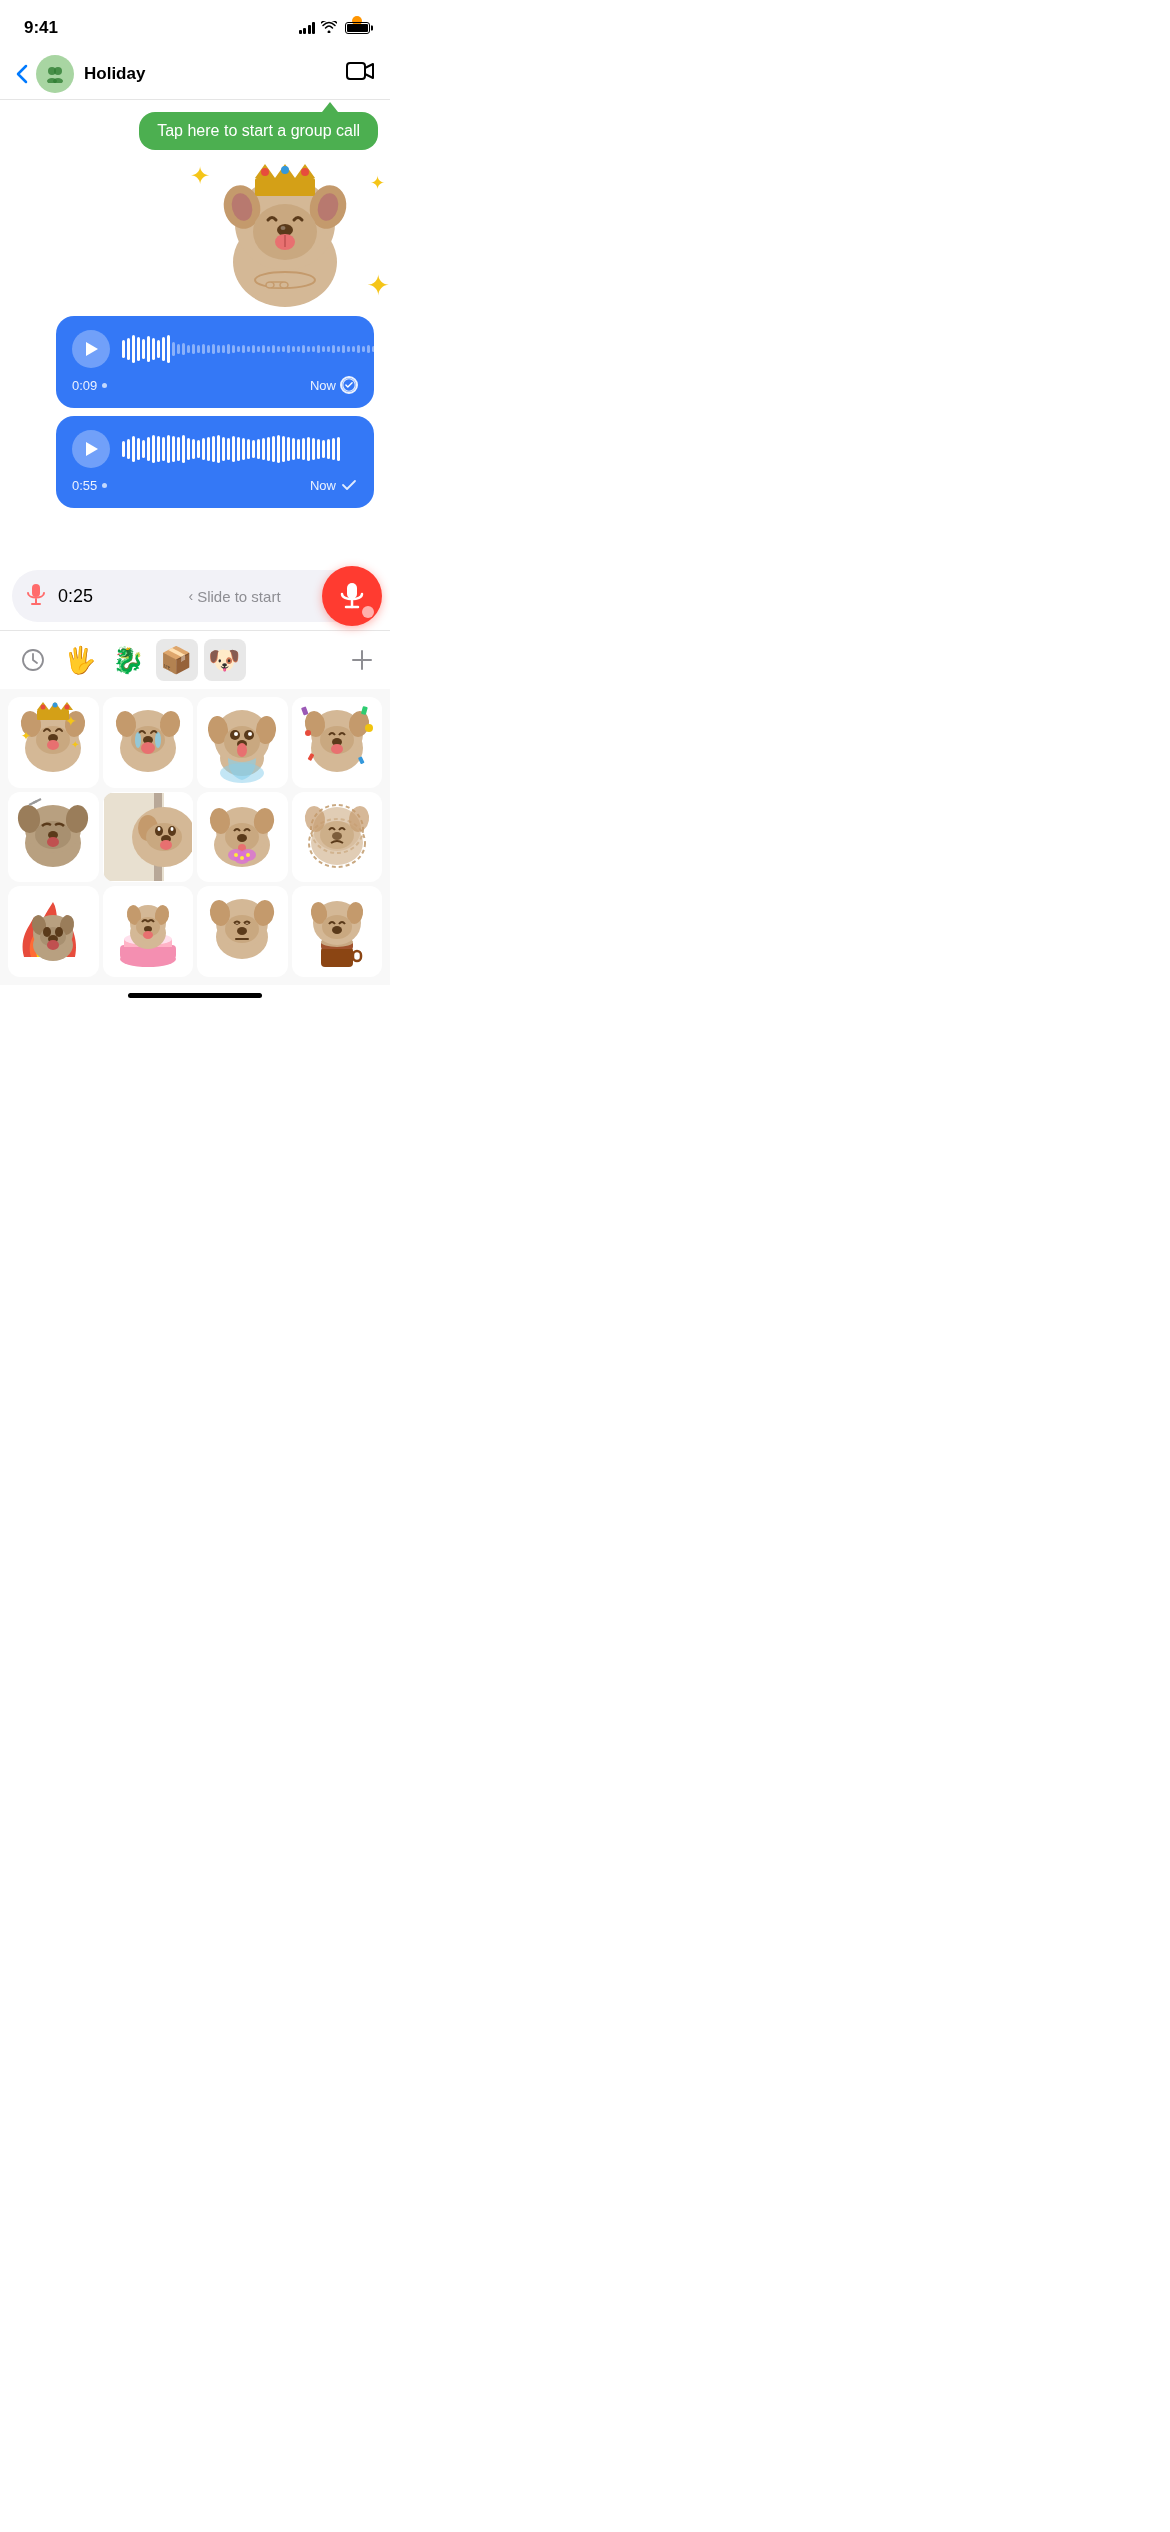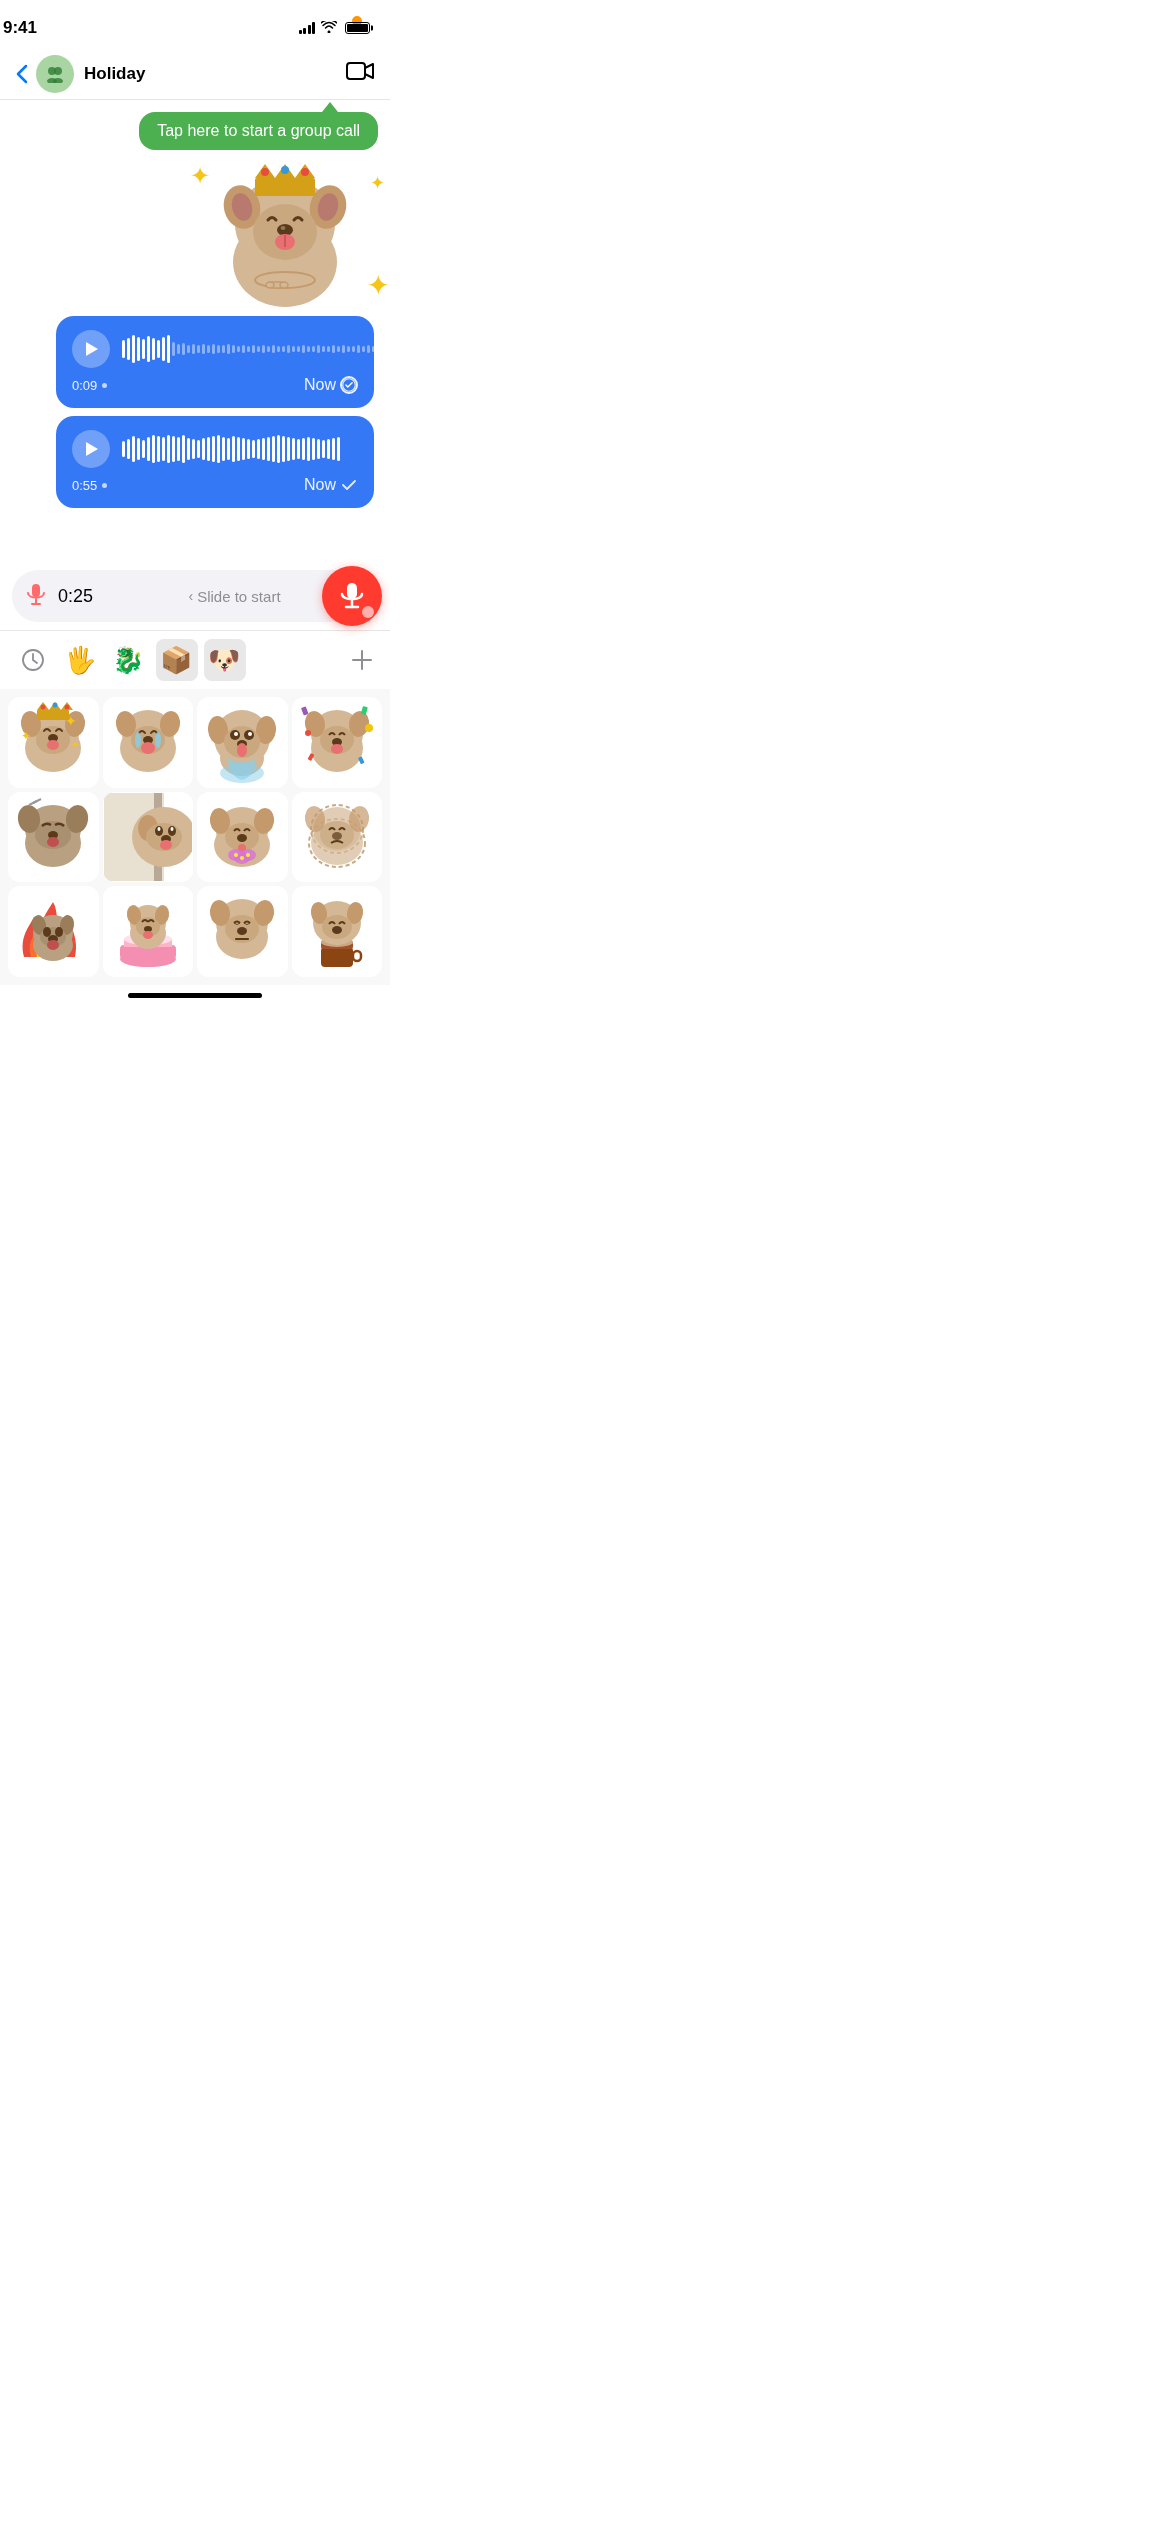--- a/index.html
+++ b/index.html
@@ -12,21 +12,21 @@
       font-family: -apple-system, BlinkMacSystemFont, 'Helvetica Neue', sans-serif;
       overflow-x: hidden;
       position: relative;
     }
 
     
     .status-bar {
       display: flex;
       justify-content: space-between;
       align-items: center;
-      padding: 14px 20px 6px 3px;
+      padding: 14px 20px 6px 24px;
       height: 48px;
     }
 
     .status-time {
       font-size: 17px;
       font-weight: 600;
       color: #000;
     }
 
     .status-icons {
@@ -261,21 +261,21 @@
 
     .voice-dot {
       width: 5px;
       height: 5px;
       background: rgba(255,255,255,0.7);
       border-radius: 50%;
     }
 
     .voice-time {
       color: rgba(255,255,255,0.9);
-      font-size: 16px;
+      font-size: 13px;
       display: flex;
       align-items: center;
       gap: 4px;
     }
 
     .check-circle {
       width: 18px;
       height: 18px;
       border: 2px solid rgba(255,255,255,0.9);
       border-radius: 50%;

